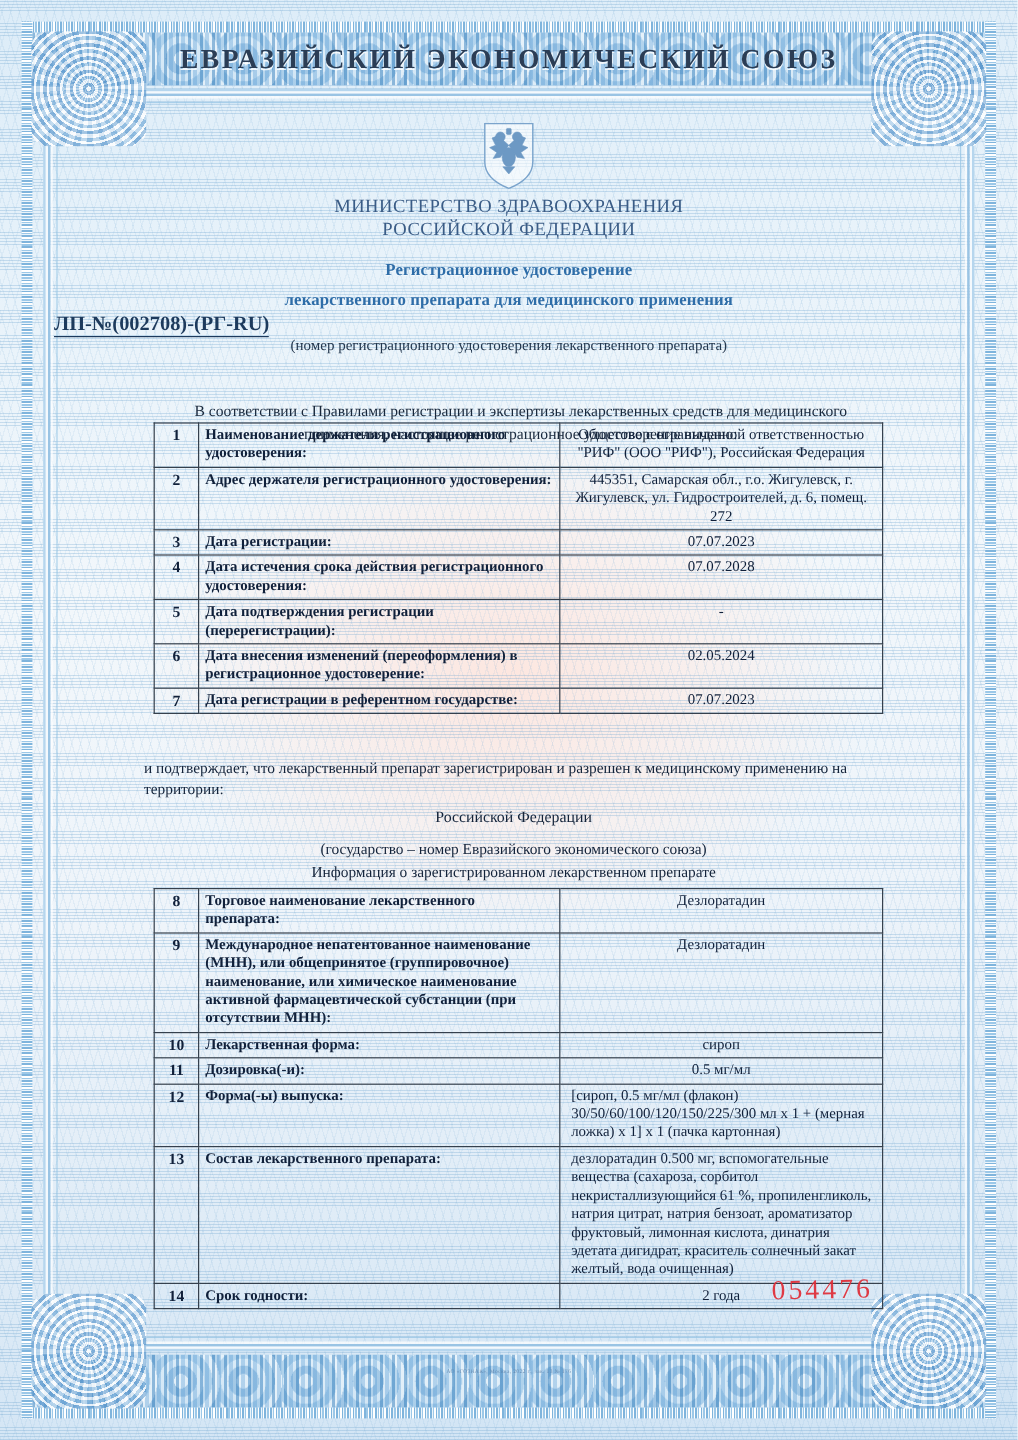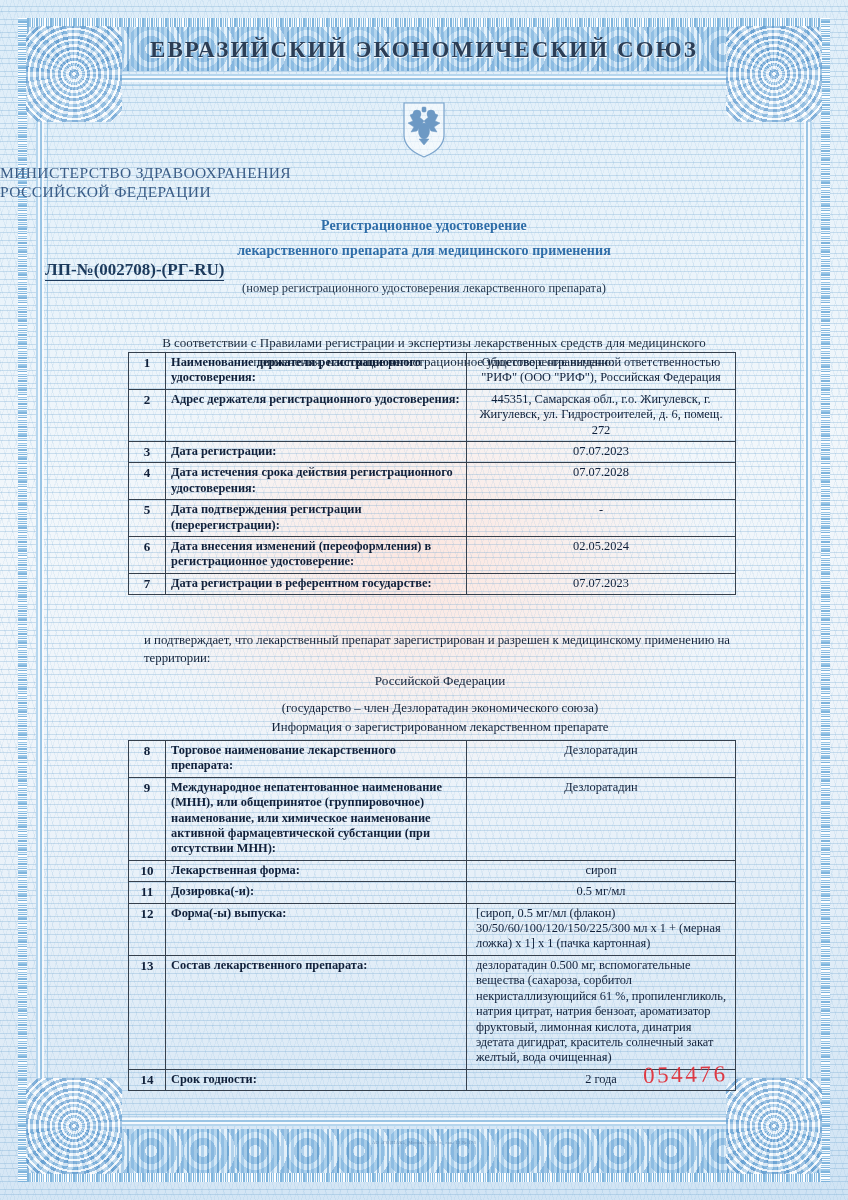--- a/index.html
+++ b/index.html
@@ -100,21 +100,21 @@
     position:absolute; left:0; right:0; top:37px; text-align:center;
     font-size:23px; font-weight:bold; letter-spacing:2.1px; color:#2b3d55;
     font-family:"Liberation Serif","DejaVu Serif",serif;
     text-shadow:0 1px 0 rgba(255,255,255,.85);
   }
 
   .emblem{position:absolute; left:50%; transform:translateX(-50%); top:101px;
      width:46px; height:58px;}
 
   .ministry{
-    position:absolute; left:0; right:0; top:163px; text-align:left;
+    position:absolute; left:0; right:0; top:163px; text-align:center;
     font-size:15.5px; color:#3a5c86; line-height:19px; letter-spacing:.4px;
   }
 
   .doc-title{
     position:absolute; left:0; right:0; top:213px; text-align:center;
     font-size:14px; font-weight:bold; color:#2e6da8; line-height:25px;
     letter-spacing:.1px; text-shadow:0 1px 0 rgba(255,255,255,.6);
   }
   .reg-number{
     position:absolute; left:0; right:0; top:260px; 
@@ -142,21 +142,21 @@
   }
   .c-num{width:26px; text-align:center; font-weight:bold; font-size:13px;}
   .c-lbl{width:290px; font-weight:bold;}
   .c-val{text-align:center;}
   .c-val.left{text-align:left; padding-left:9px;}
 
   #table1{top:352px;}
   #table2{top:740px;}
 
   .mid-note{
-    position:absolute; left:144px; right:112px; font-size:12.8px;
+    position:absolute; left:120px; right:112px; font-size:12.8px;
     color:#13233a; line-height:17.5px;
   }
   #confirm{top:632px;}
   #country{top:672px; text-align:center; font-size:13.2px;}
   #member{top:700px; text-align:center; font-size:12.8px;}
   #infoline{top:719px; text-align:center; font-size:12.8px;}
 
   .serial{
     position:absolute; left:643px; top:1062px;
     font-size:23px; color:#e02c36; letter-spacing:2.6px;
@@ -265,21 +265,21 @@
         <tr>
           <td class="c-num">7</td>
           <td class="c-lbl">Дата регистрации в референтном государстве:</td>
           <td class="c-val">07.07.2023</td>
         </tr>
       </tbody>
     </table>
 
     <div class="mid-note" id="confirm">и подтверждает, что лекарственный препарат зарегистрирован и разрешен к медицинскому применению на территории:</div>
     <div class="mid-note" id="country">Российской Федерации</div>
-    <div class="mid-note" id="member">(государство – член Дезлоратадин экономического союза)</div>
+    <div class="mid-note" id="member">(государство – номер Евразийского экономического союза)</div>
     <div class="mid-note" id="infoline">Информация о зарегистрированном лекарственном препарате</div>
 
     <table class="tbl" id="table2">
       <tbody>
         <tr>
           <td class="c-num">8</td>
           <td class="c-lbl">Торговое наименование лекарственного препарата:</td>
           <td class="c-val">Дезлоратадин</td>
         </tr>
         <tr>

